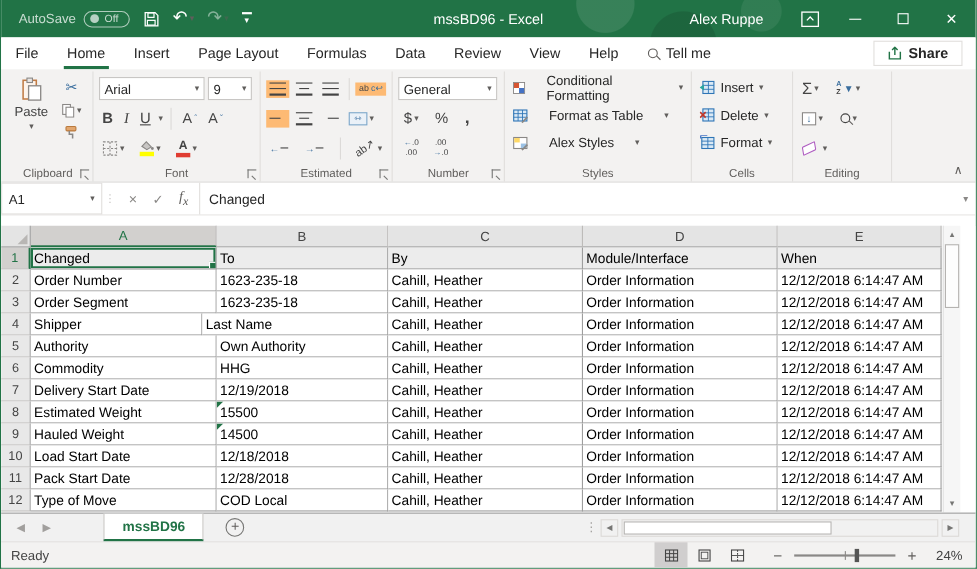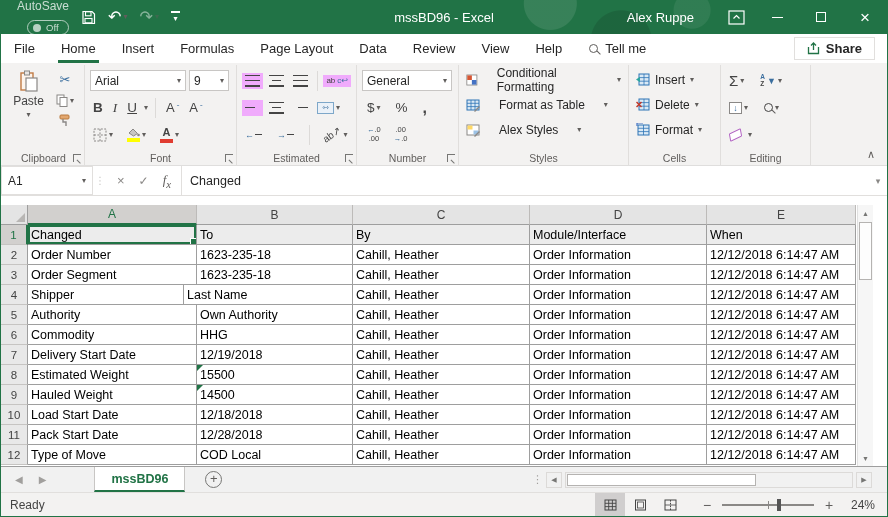--- a/index.html
+++ b/index.html
@@ -10,21 +10,21 @@
     background:#fff; position:relative; font-size:12px; color:#444;
   }
 
   
   .titlebar { height:34px; background:#217346;
     background-image:radial-gradient(circle at 62% 10%, rgba(255,255,255,.10) 0 26px, transparent 27px),
                      radial-gradient(circle at 70% 120%, rgba(0,0,0,.12) 0 30px, transparent 31px),
                      radial-gradient(circle at 78% 30%, rgba(255,255,255,.07) 0 18px, transparent 19px);
     display:flex; align-items:center; color:#fff; position:relative; }
   .qat { display:flex; align-items:center; gap:12px; padding-left:16px; }
-  .autosave { display:flex; align-items:flex-end; gap:7px; opacity:.75; font-size:12px;flex-direction:column; }
+  .autosave { display:flex; align-items:flex-start; gap:7px; opacity:.75; font-size:12px; }
   .toggle { width:42px; height:15px; border:1px solid rgba(255,255,255,.85); border-radius:8px;
     display:flex; align-items:center; gap:5px; padding:0 5px; font-size:9.5px; }
   .knob { width:8px; height:8px; border-radius:50%; background:rgba(255,255,255,.9); }
   .tb-ico { color:#fff; font-size:16px; line-height:1; display:flex; align-items:center; gap:2px; cursor:default; }
   .tb-ico .dd { font-size:8px; }
   .dim { opacity:.45; }
   .qat-custom { display:flex; flex-direction:column; align-items:center; }
   .qat-custom .bar { width:9px; height:1.5px; background:#fff; margin-bottom:1px; }
   .qat-custom .dd { font-size:8px; color:#fff; }
   .win-title { position:absolute; left:0; right:0; text-align:center; font-size:13px; pointer-events:none; }
@@ -49,21 +49,21 @@
 
   
   .ribbon { height:103px; background:#f3f2f1; border-bottom:1px solid #dfdedd; display:flex; padding:2px 0 0 2px; position:relative; }
   .rgroup { position:relative; border-right:1px solid #e0dedc; padding:2px 5px 15px 5px; display:flex; align-items:flex-start; }
   .glabel { position:absolute; bottom:1px; left:0; right:0; text-align:center; font-size:10.5px; color:#605e5c; }
   .launcher { position:absolute; right:3px; bottom:3px; width:8px; height:8px; border-left:1px solid #767674; border-top:1px solid #767674; }
   .launcher::after { content:""; position:absolute; right:0px; bottom:0px; width:5px; height:1.4px; background:#767674; transform:rotate(45deg); }
   .rcol { display:flex; flex-direction:column; justify-content:flex-end; }
   .rrow { display:flex; align-items:center; height:27px; }
   .rbtn { display:flex; align-items:center; justify-content:center; padding:2px 3px; color:#444; gap:2px; }
-  .rbtn.on { background:#f0abfc; }
+  .rbtn.on { background:#fdba74; }
   .dd { font-size:8px; color:#605e5c; }
   .combo { background:#fff; border:1px solid #c8c6c4; height:21px; display:flex; align-items:center;
     justify-content:space-between; padding:0 4px; font-size:12px; color:#262626; }
   .sep-v { width:1px; height:20px; background:#dcdad8; margin:0 3px; }
 
   
   .paste-big { width:42px; display:flex; flex-direction:column; align-items:center; padding-top:3px; }
   .mini-col { display:flex; flex-direction:column; gap:3px; padding:3px 2px 0 4px; }
 
   
@@ -207,22 +207,22 @@
         <span class="max-glyph"></span>
       </span>
     <span class="winbtn close-glyph">×</span>
   </div>
 </div>
 
 <div class="tabrow">
   <span class="rtab">File</span>
   <span class="rtab active">Home</span>
   <span class="rtab">Insert</span>
+  <span class="rtab">Page Layout</span>
   <span class="rtab">Formulas</span>
-  <span class="rtab">Page Layout</span>
   <span class="rtab">Data</span>
   <span class="rtab">Review</span>
   <span class="rtab">View</span>
   <span class="rtab">Help</span>
   <span class="tellme">
       <span class="mag"></span>
       <span>Tell me</span>
     </span>
   <span class="share-btn">
     <svg width="13" height="13" viewBox="0 0 13 13">

